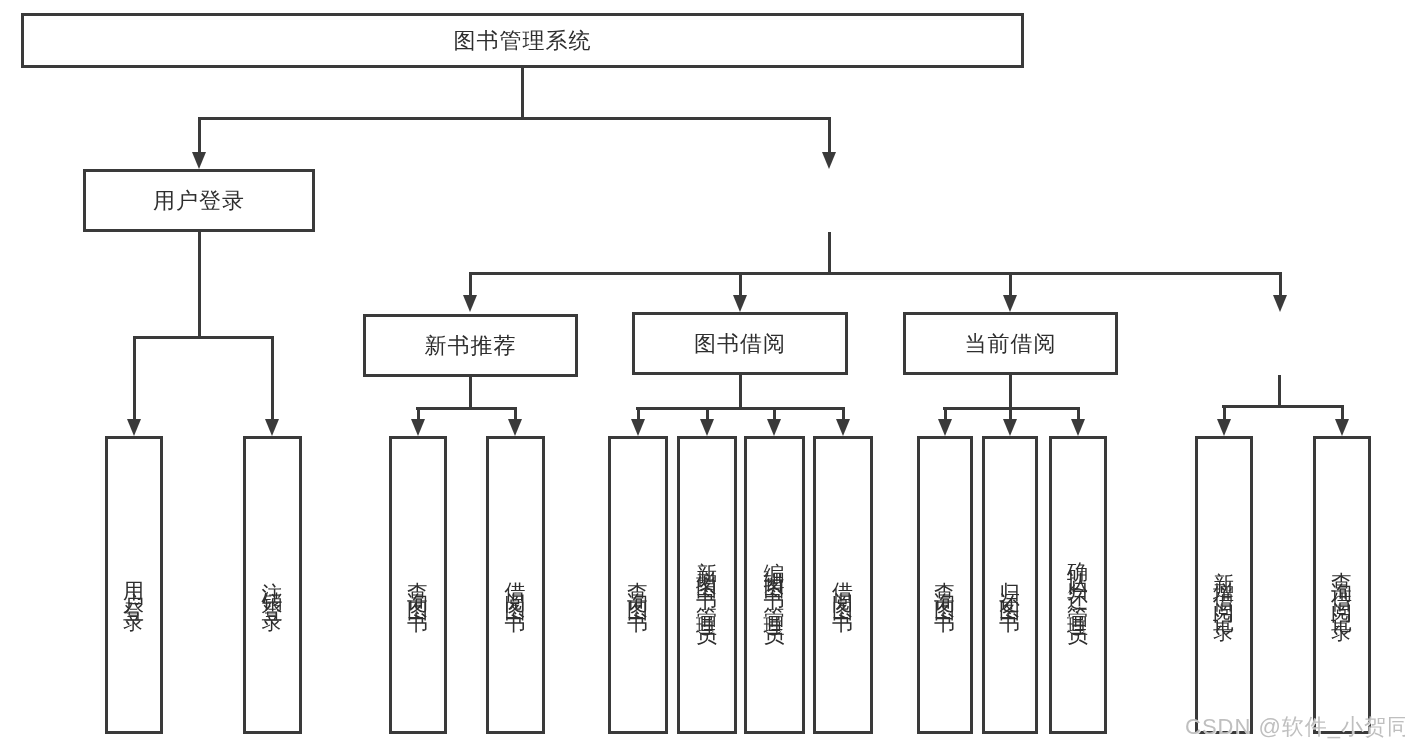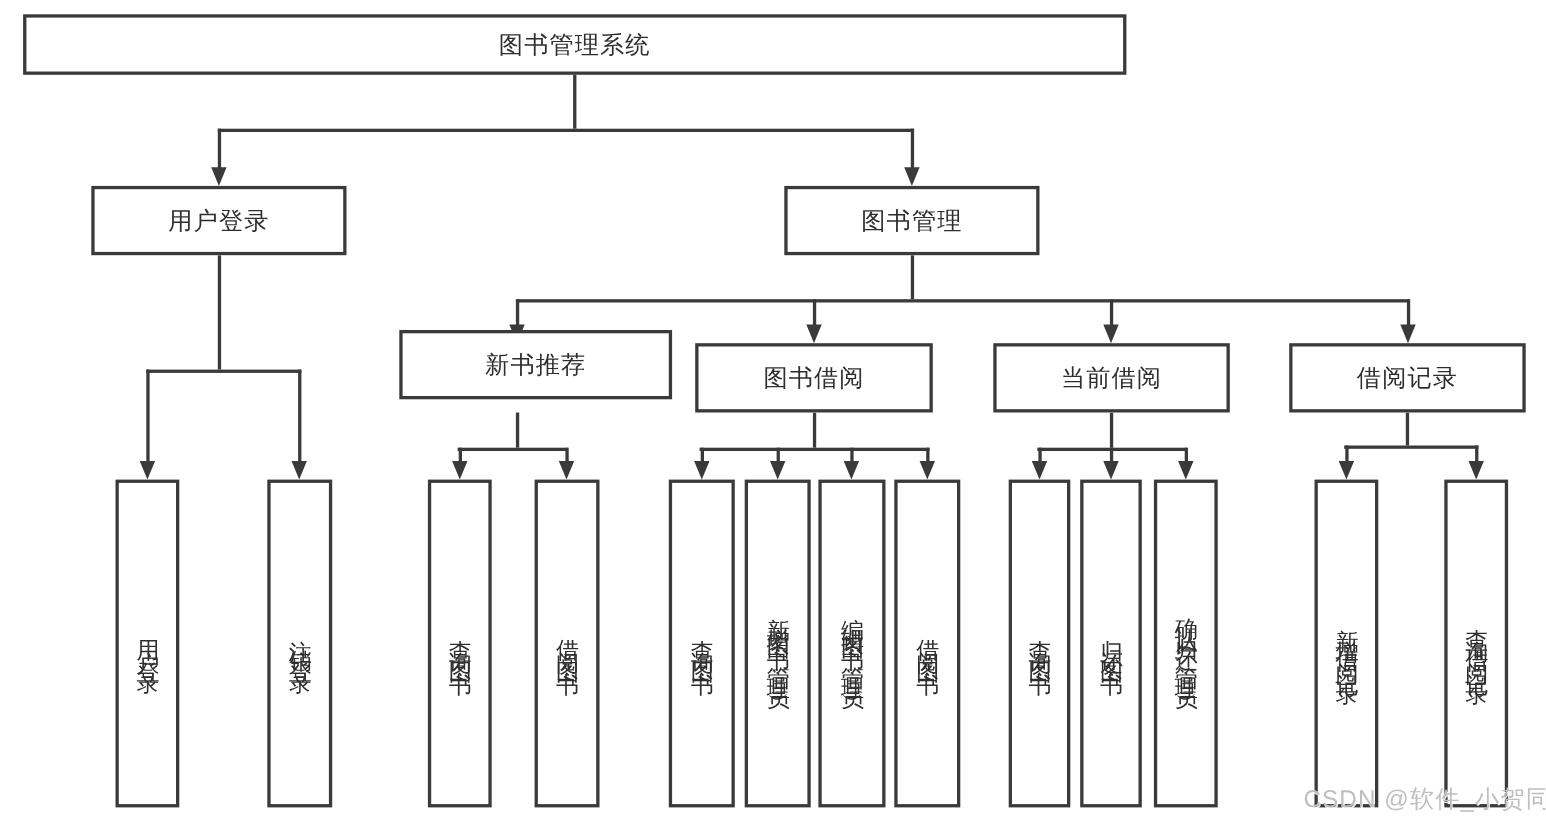--- a/index.html
+++ b/index.html
@@ -37,44 +37,42 @@
   <div class="box" style="left:21px;top:13px;width:1003px;height:55px;">图书管理系统</div>
 
   <div class="vline" style="left:521px;top:68px;height:49px;"></div>
   <div class="hline" style="left:198px;top:117px;width:633px;"></div>
   <div class="vline" style="left:198px;top:117px;height:36px;"></div>
   <div class="ahead" style="left:192px;top:152px;"></div>
   <div class="vline" style="left:828px;top:117px;height:36px;"></div>
   <div class="ahead" style="left:822px;top:152px;"></div>
 
   <div class="box" style="left:83px;top:169px;width:232px;height:63px;">用户登录</div>
-  <div class="box" style="left:713px;top:169px;width:232px;height:63px;">图书管理</div>
 
   <div class="vline" style="left:198px;top:232px;height:104px;"></div>
   <div class="hline" style="left:133px;top:336px;width:141px;"></div>
   <div class="vline" style="left:133px;top:336px;height:84px;"></div>
   <div class="ahead" style="left:127px;top:419px;"></div>
   <div class="vline" style="left:271px;top:336px;height:84px;"></div>
   <div class="ahead" style="left:265px;top:419px;"></div>
 
   <div class="vline" style="left:828px;top:232px;height:40px;"></div>
   <div class="hline" style="left:469px;top:272px;width:812px;"></div>
   <div class="vline" style="left:469px;top:272px;height:24px;"></div>
   <div class="ahead" style="left:463px;top:295px;"></div>
   <div class="vline" style="left:739px;top:272px;height:24px;"></div>
   <div class="ahead" style="left:733px;top:295px;"></div>
   <div class="vline" style="left:1009px;top:272px;height:24px;"></div>
   <div class="ahead" style="left:1003px;top:295px;"></div>
   <div class="vline" style="left:1279px;top:272px;height:24px;"></div>
   <div class="ahead" style="left:1273px;top:295px;"></div>
 
-  <div class="box" style="left:363px;top:300px;width:248px;height:63px;">新书推荐</div>
+  <div class="box" style="left:363px;top:314px;width:215px;height:63px;">新书推荐</div>
   <div class="box" style="left:903px;top:312px;width:215px;height:63px;">当前借阅</div>
   <div class="box" style="left:632px;top:312px;width:216px;height:63px;">图书借阅</div>
-  <div class="box" style="left:1172px;top:312px;width:215px;height:63px;">借阅记录</div>
 
   <div class="vline" style="left:469px;top:375px;height:32px;"></div>
   <div class="hline" style="left:416px;top:407px;width:100px;"></div>
   <div class="vline" style="left:417px;top:407px;height:14px;"></div>
   <div class="ahead" style="left:411px;top:419px;"></div>
   <div class="vline" style="left:514px;top:407px;height:14px;"></div>
   <div class="ahead" style="left:508px;top:419px;"></div>
 
   <div class="vline" style="left:739px;top:375px;height:32px;"></div>
   <div class="hline" style="left:636px;top:407px;width:209px;"></div>

